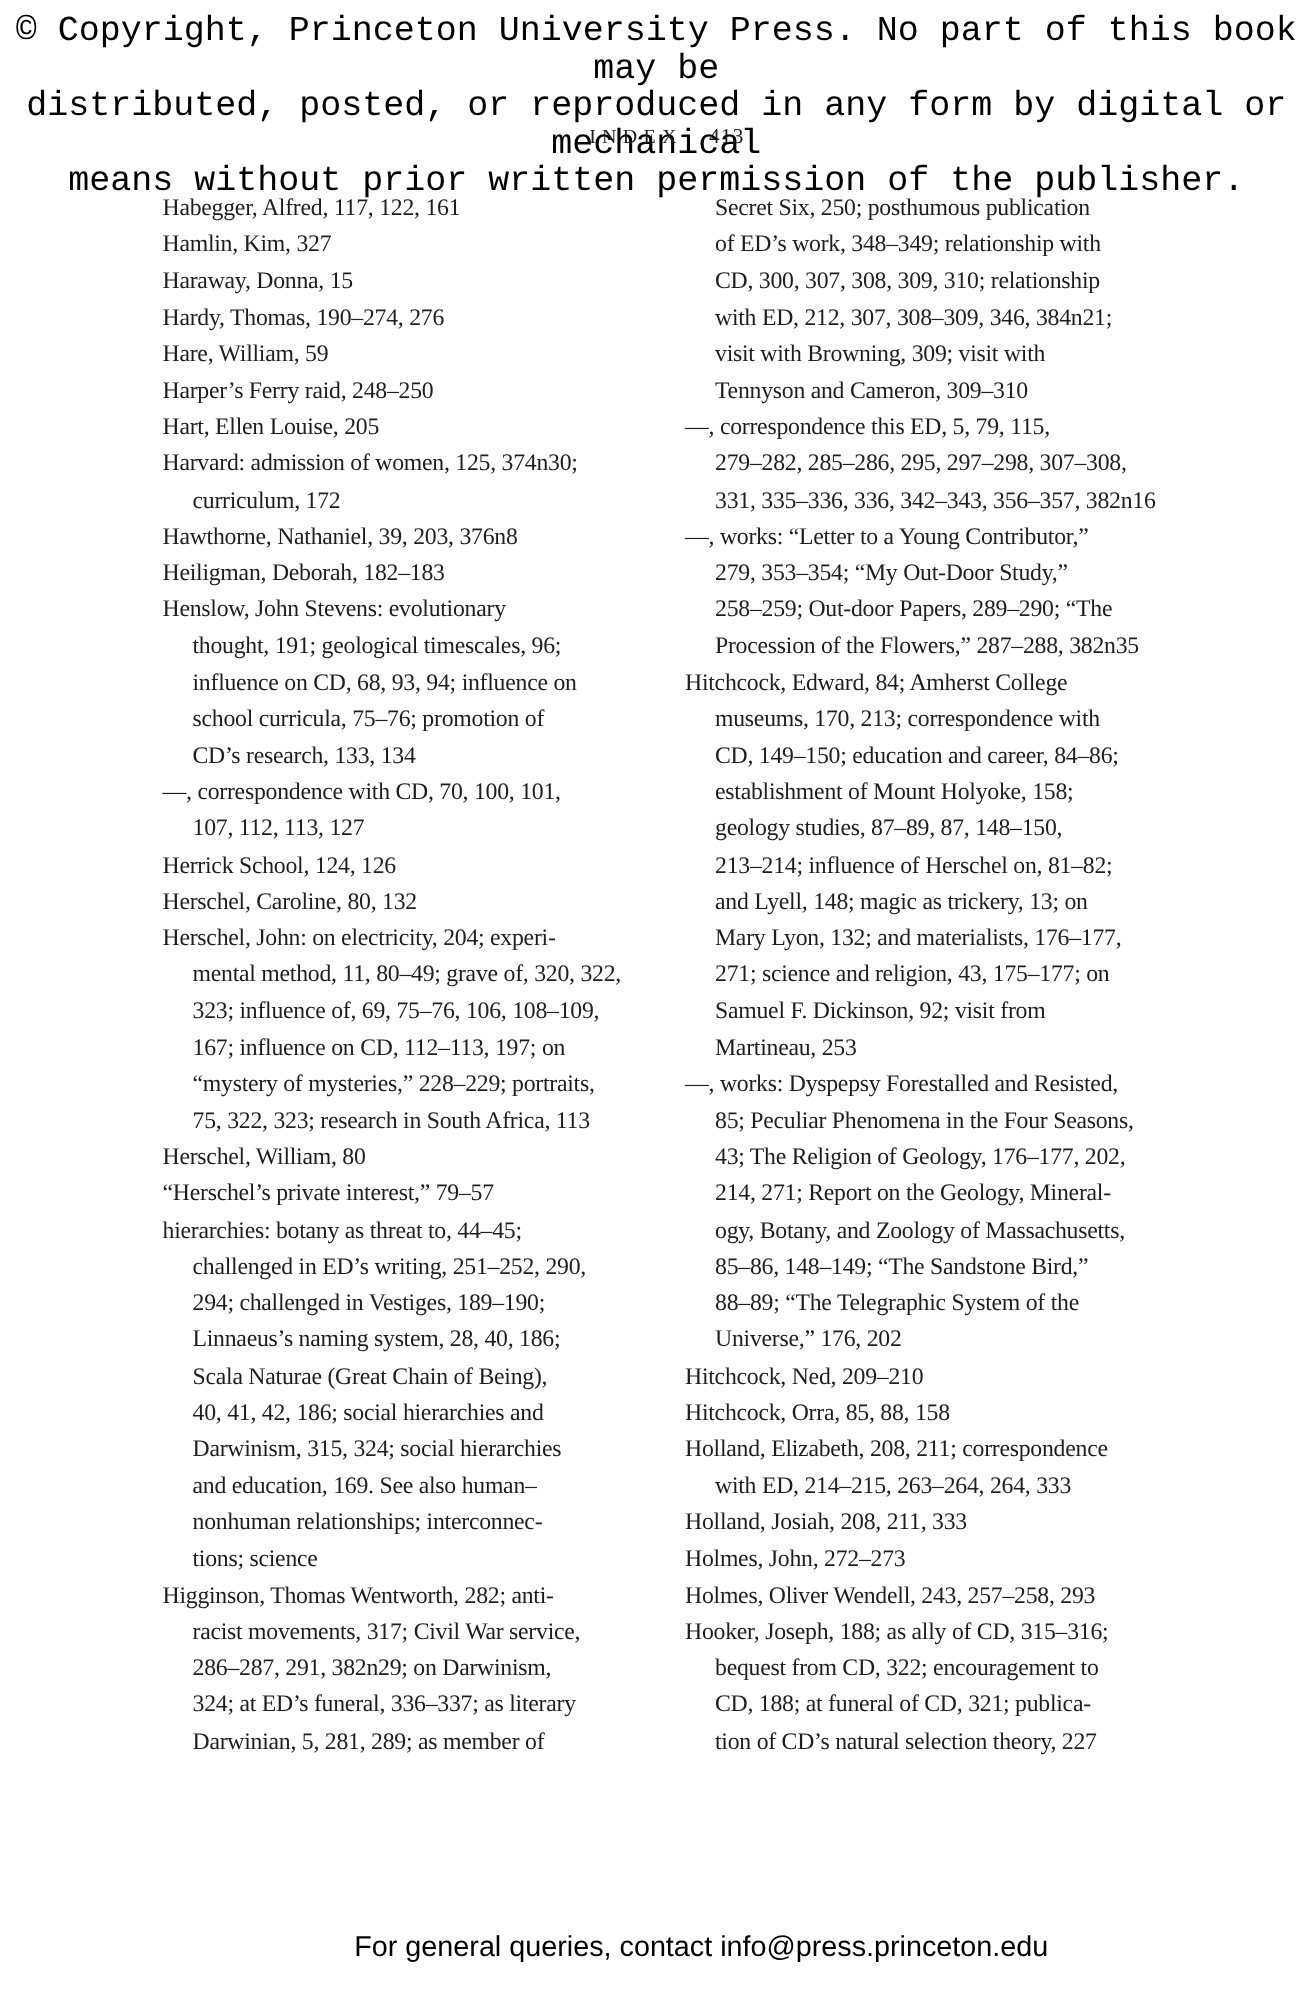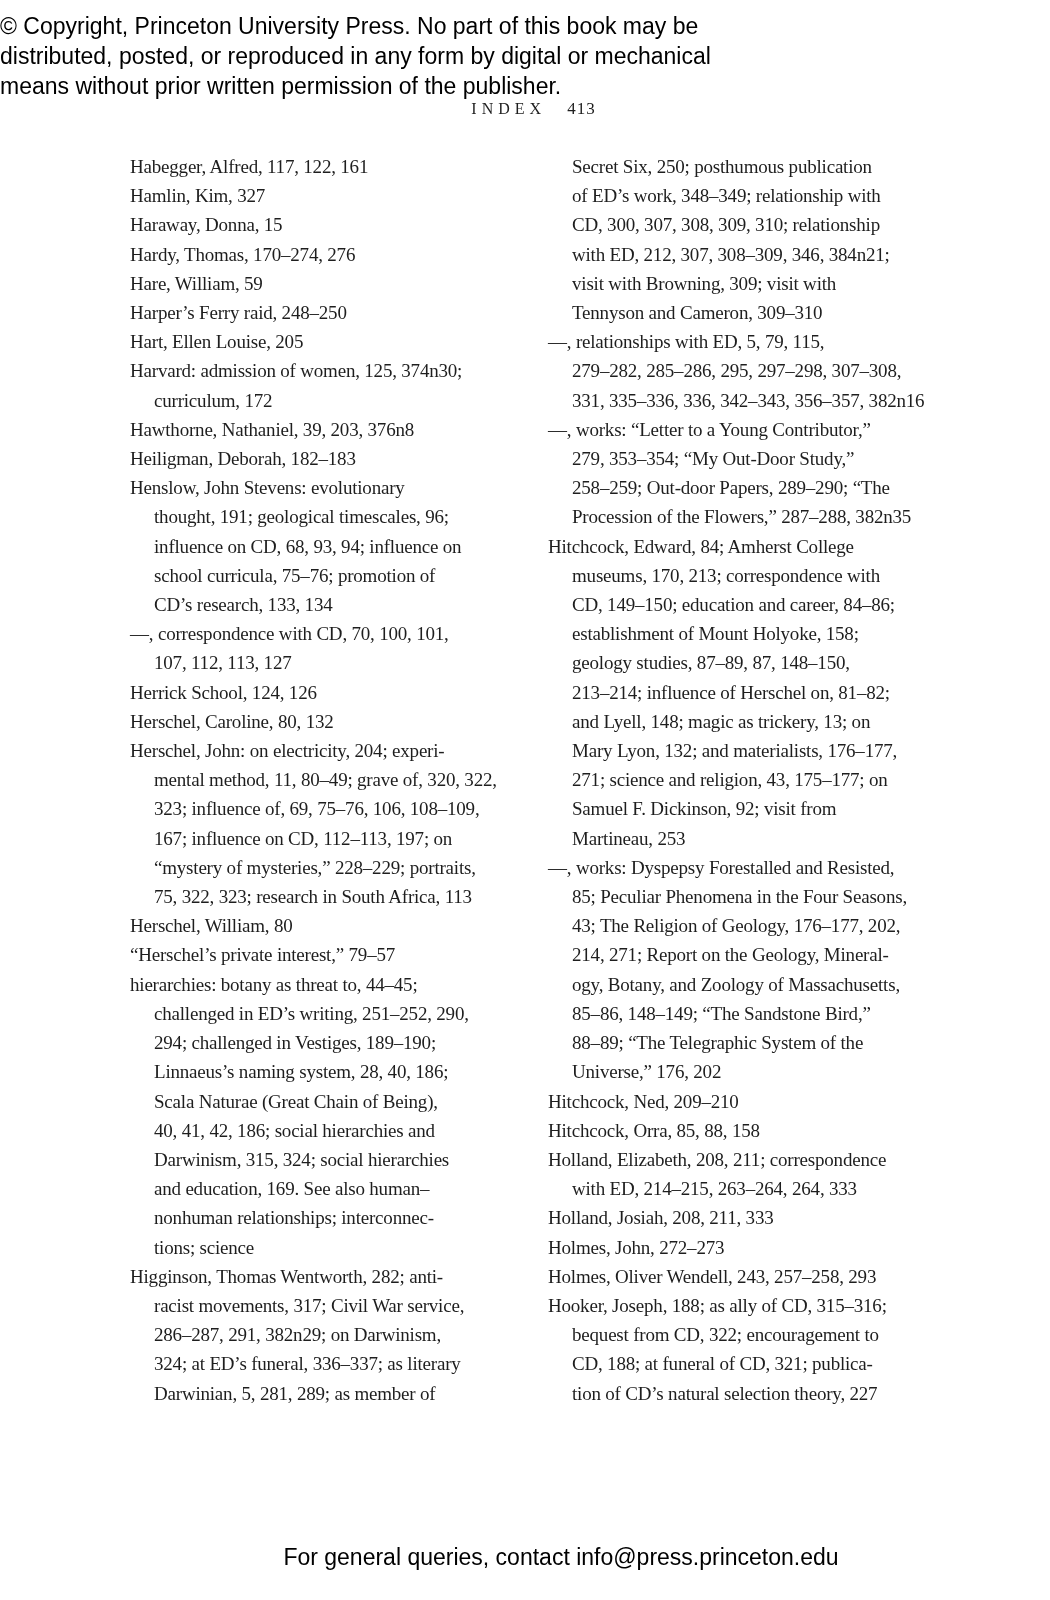--- a/index.html
+++ b/index.html
@@ -10,23 +10,23 @@
     background: #ffffff;
     overflow: hidden;
     font-family: "Liberation Serif", serif;
     color: #1e1e1e;
   }
   .copyright {
     position: absolute;
     top: 11px;
     left: 0;
     width: 100%;
-    text-align: left;
-    font-family: Liberation Sans, sans-serif;
-    font-size: 23px;
+    text-align: center;
+    font-family: Liberation Mono, monospace;
+    font-size: 28px;
     line-height: 30px;
     color: #000000;
   }
   .index-header {
     position: absolute;
     top: 99px;
     left: 0;
     width: 100%;
     text-align: center;
     font-size: 16px;
@@ -85,21 +85,21 @@
 
   <div class="index-header">
     <span class="index-title">INDEX</span><span class="page-number">413</span>
   </div>
 
   <div class="columns">
     <div class="col col-left">
         <div class="line ind0"><span>Habegger, Alfred, 117, 122, 161</span></div>
         <div class="line ind0"><span>Hamlin, Kim, 327</span></div>
         <div class="line ind0"><span>Haraway, Donna, 15</span></div>
-        <div class="line ind0"><span>Hardy, Thomas, 170–274, 276</span></div>
+        <div class="line ind0"><span>Hardy, Thomas, 190–274, 276</span></div>
         <div class="line ind0"><span>Hare, William, 59</span></div>
         <div class="line ind0"><span>Harper’s Ferry raid, 248–250</span></div>
         <div class="line ind0"><span>Hart, Ellen Louise, 205</span></div>
         <div class="line ind0"><span>Harvard: admission of women, 125, 374n30;</span></div>
         <div class="line ind1"><span>curriculum, 172</span></div>
         <div class="line ind0"><span>Hawthorne, Nathaniel, 39, 203, 376n8</span></div>
         <div class="line ind0"><span>Heiligman, Deborah, 182–183</span></div>
         <div class="line ind0"><span>Henslow, John Stevens: evolutionary</span></div>
         <div class="line ind1"><span>thought, 191; geological timescales, 96;</span></div>
         <div class="line ind1"><span>influence on CD, 68, 93, 94; influence on</span></div>
@@ -133,21 +133,21 @@
         <div class="line ind1"><span>324; at ED’s funeral, 336–337; as literary</span></div>
         <div class="line ind1"><span>Darwinian, 5, 281, 289; as member of</span></div>
       </div>
     <div class="col col-right">
         <div class="line ind1"><span>Secret Six, 250; posthumous publication</span></div>
         <div class="line ind1"><span>of ED’s work, 348–349; relationship with</span></div>
         <div class="line ind1"><span>CD, 300, 307, 308, 309, 310; relationship</span></div>
         <div class="line ind1"><span>with ED, 212, 307, 308–309, 346, 384n21;</span></div>
         <div class="line ind1"><span>visit with Browning, 309; visit with</span></div>
         <div class="line ind1"><span>Tennyson and Cameron, 309–310</span></div>
-        <div class="line ind0"><span>—, relationships with ED, 5, 79, 115,</span></div>
+        <div class="line ind0"><span>—, correspondence this ED, 5, 79, 115,</span></div>
         <div class="line ind1"><span>279–282, 285–286, 295, 297–298, 307–308,</span></div>
         <div class="line ind1"><span>331, 335–336, </span><span class="it">336</span><span>, 342–343, 356–357, 382n16</span></div>
         <div class="line ind0"><span>—, works: “Letter to a Young Contributor,”</span></div>
         <div class="line ind1"><span>279, 353–354; “My Out-Door Study,”</span></div>
         <div class="line ind1"><span>258–259; </span><span class="it">Out-door Papers</span><span>, 289–290; “The</span></div>
         <div class="line ind1"><span>Procession of the Flowers,” 287–288, 382n35</span></div>
         <div class="line ind0"><span>Hitchcock, Edward, </span><span class="it">84</span><span>; Amherst College</span></div>
         <div class="line ind1"><span>museums, 170, 213; correspondence with</span></div>
         <div class="line ind1"><span>CD, 149–150; education and career, 84–86;</span></div>
         <div class="line ind1"><span>establishment of Mount Holyoke, 158;</span></div>

